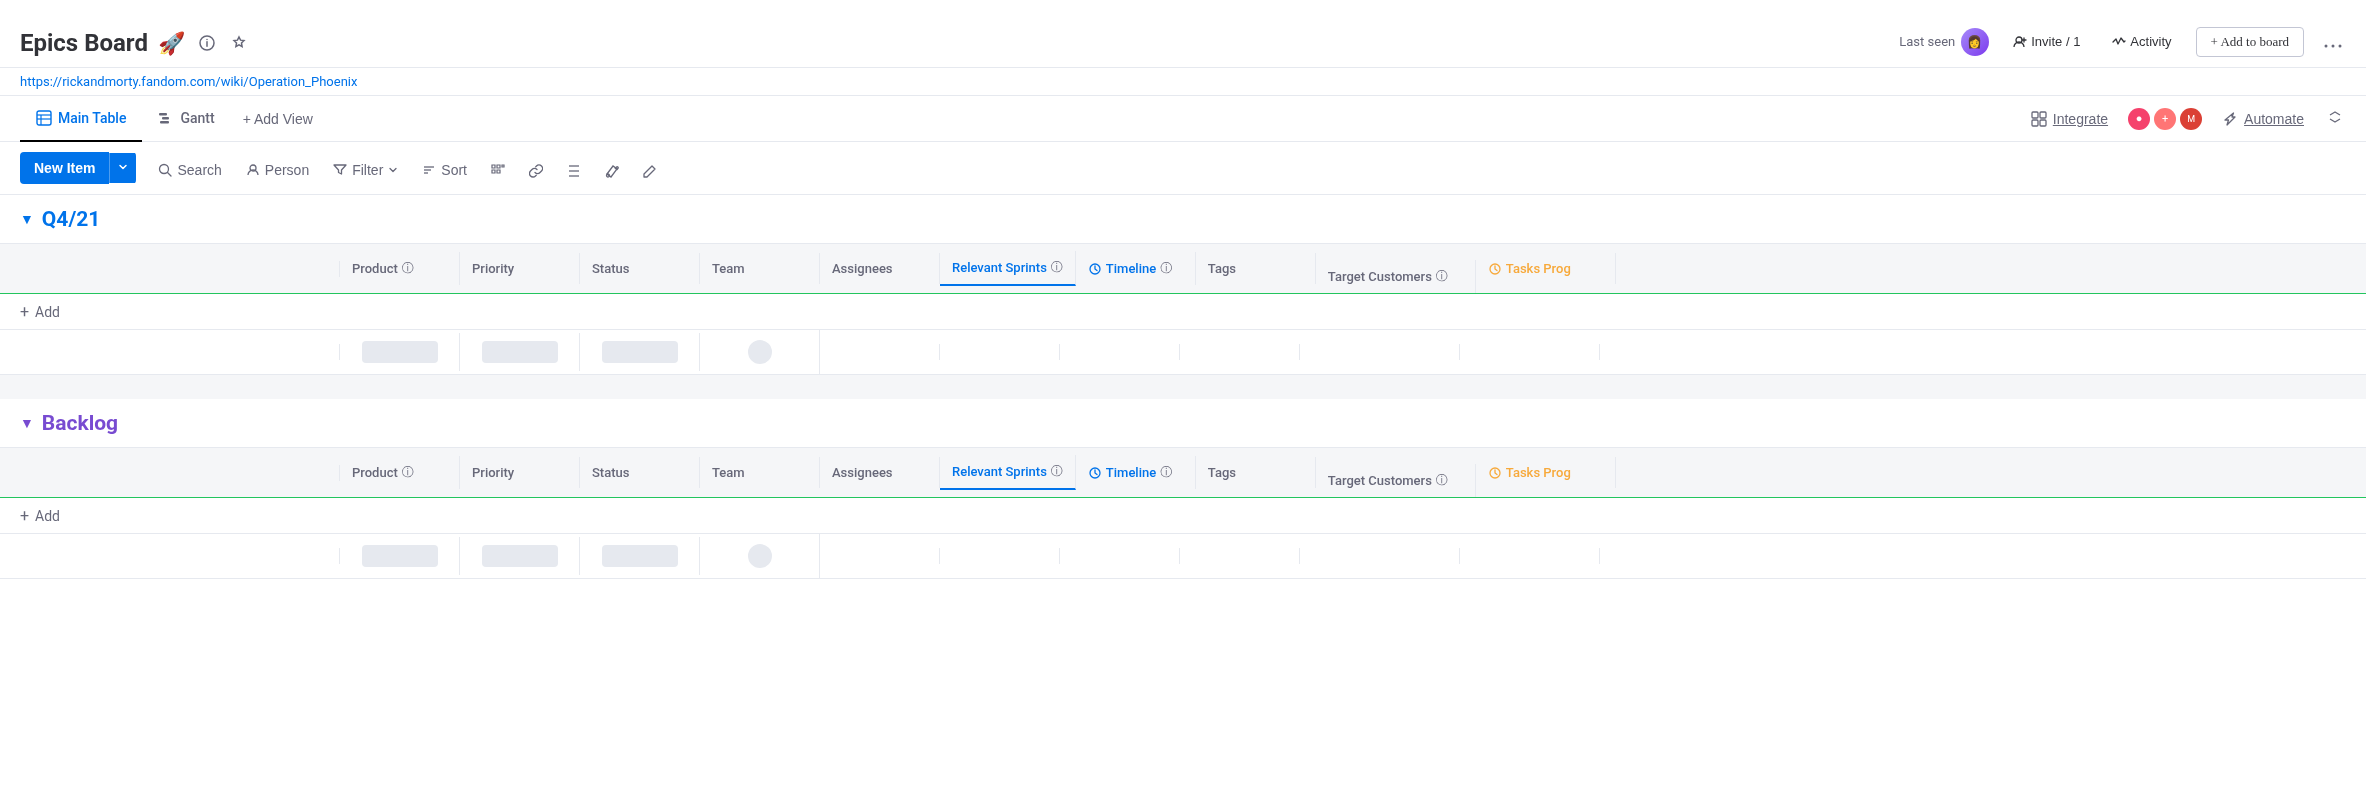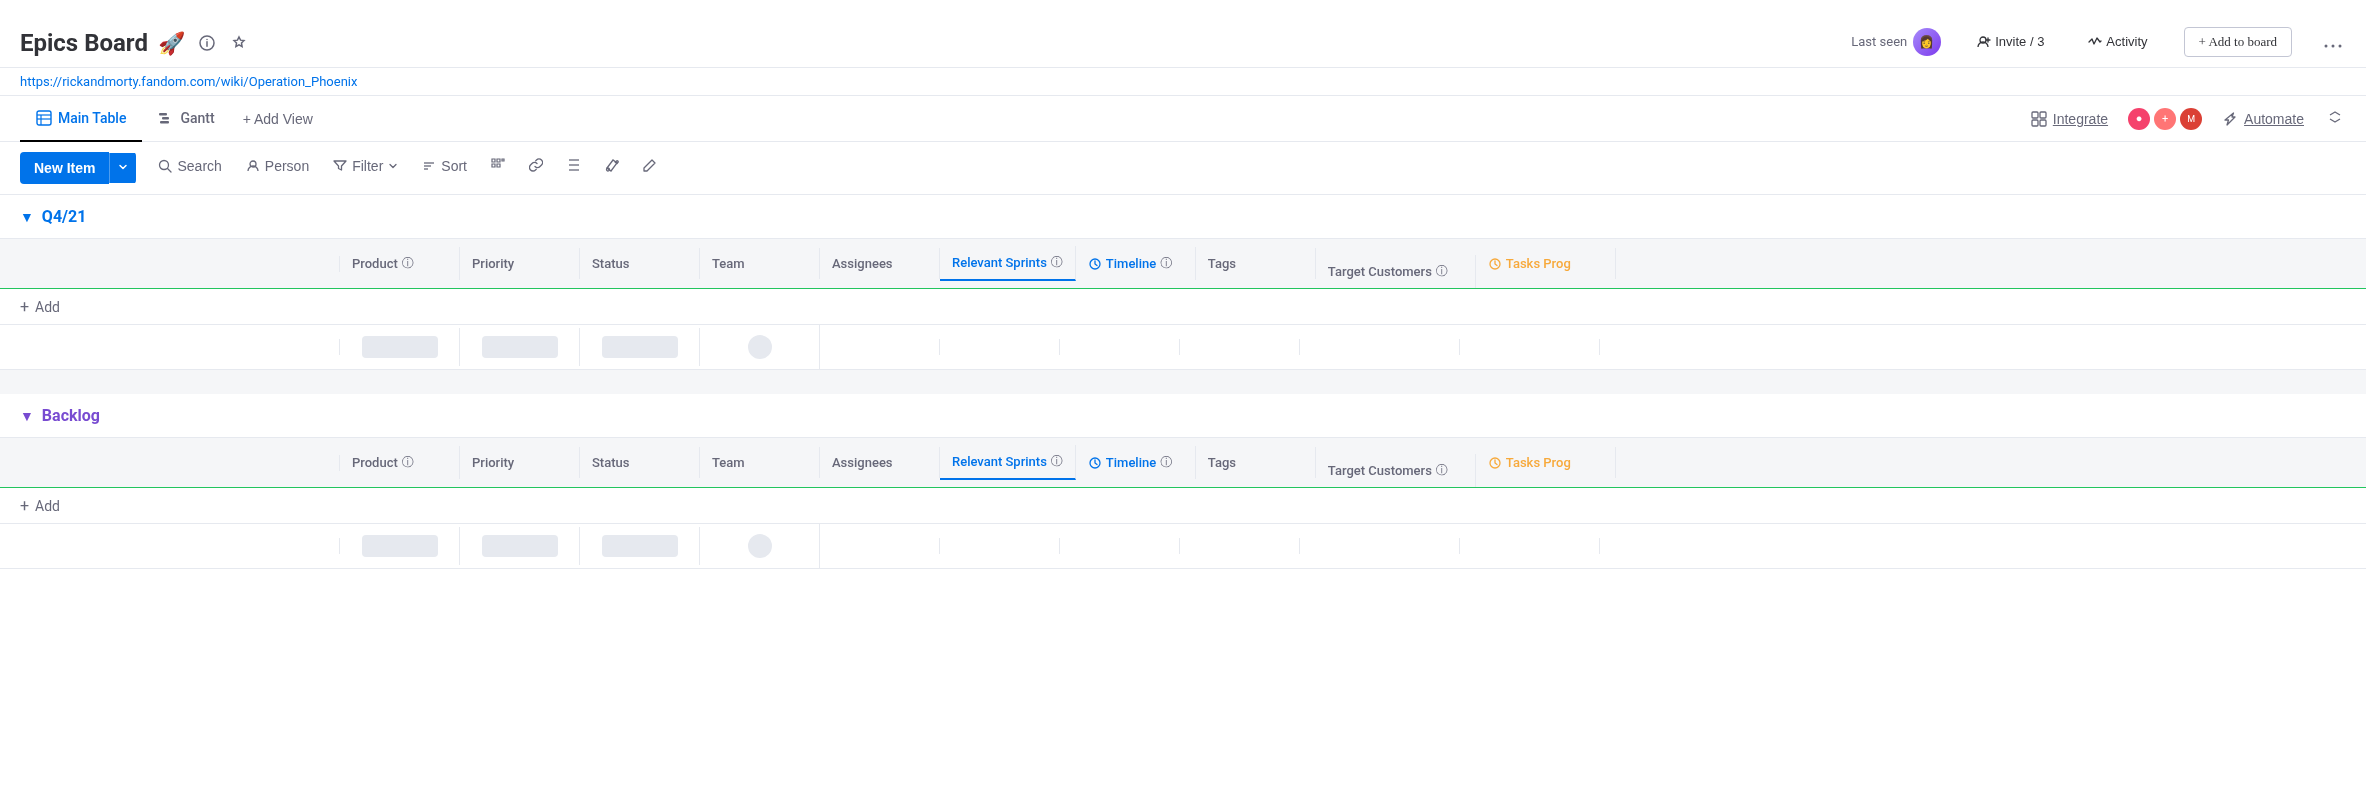--- a/index.html
+++ b/index.html
@@ -37,21 +37,21 @@
       padding: 4px;
       border-radius: 4px;
       display: flex;
       align-items: center;
       justify-content: center;
     }
 
     .top-header-right {
       display: flex;
       align-items: center;
-      gap: 28px;
+      gap: 16px;
     }
     .last-seen {
       display: flex;
       align-items: center;
       gap: 6px;
       font-size: 13px;
       color: #676879;
     }
     .avatar {
       width: 28px;
@@ -204,21 +204,21 @@
       background: none;
       border: none;
       cursor: pointer;
       color: #676879;
       padding: 4px;
     }
 
     
     .toolbar {
       display: flex;
-      align-items: flex-start;
+      align-items: flex-end;
       gap: 4px;
       padding: 10px 20px;
       border-bottom: 1px solid #e6e9ef;
     }
     .new-item-btn {
       display: flex;
       align-items: center;
       gap: 0;
       border-radius: 4px;
       overflow: hidden;
@@ -284,21 +284,21 @@
       background: #fff;
     }
     .group-arrow {
       color: #0073ea;
       margin-right: 8px;
       font-size: 14px;
       cursor: pointer;
     }
     .group-arrow.purple { color: #784bd1; }
     .group-title {
-      font-size: 16px;
+      font-size: 21px;
       font-weight: 700;
       text-align: right;
     }
     .group-title.blue { color: #0073ea; }
     .group-title.purple { color: #784bd1; }
 
     
     .col-headers {
       display: flex;
       align-items: center;
@@ -433,21 +433,21 @@
       <div class="avatar">
         <div class="avatar-img">👩</div>
       </div>
     </div>
     <button class="invite-btn">
       <svg width="14" height="14" viewBox="0 0 14 14" fill="none">
           <circle cx="6" cy="5" r="3" stroke="#323338" stroke-width="1.3"></circle>
           <path d="M1 12c0-2.761 2.239-5 5-5s5 2.239 5 5" stroke="#323338" stroke-width="1.3"></path>
           <path d="M11 3v4M9 5h4" stroke="#323338" stroke-width="1.3" stroke-linecap="round"></path>
         </svg>
-      <span>Invite / 3</span>
+      <span>Invite / 1</span>
     </button>
     <button class="activity-btn">
       <svg width="14" height="14" viewBox="0 0 14 14" fill="none">
           <polyline points="1,7 4,4 6,9 9,3 12,7 13,6" stroke="#323338" stroke-width="1.3" fill="none" stroke-linecap="round" stroke-linejoin="round"></polyline>
         </svg>
       <span>Activity</span>
     </button>
     <button class="add-to-board-btn">
       <span>+ Add to board</span>
     </button>

